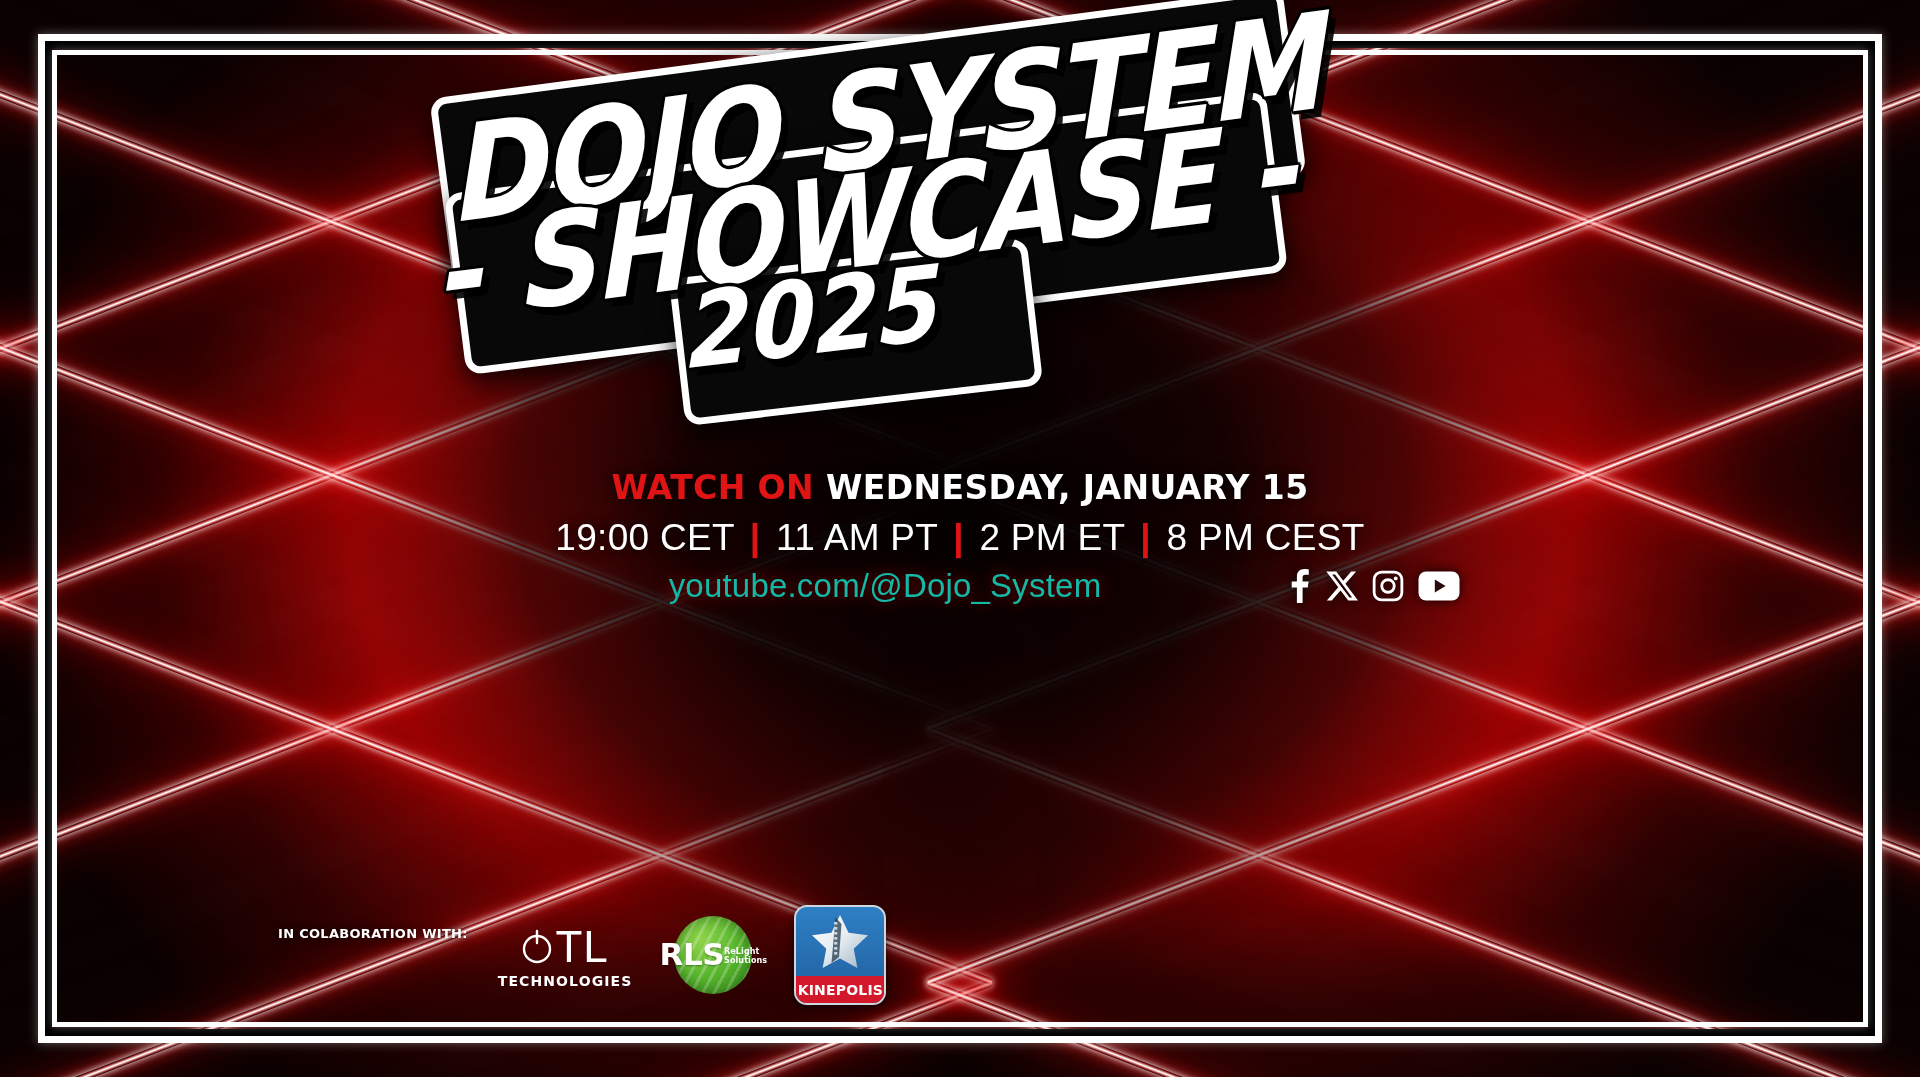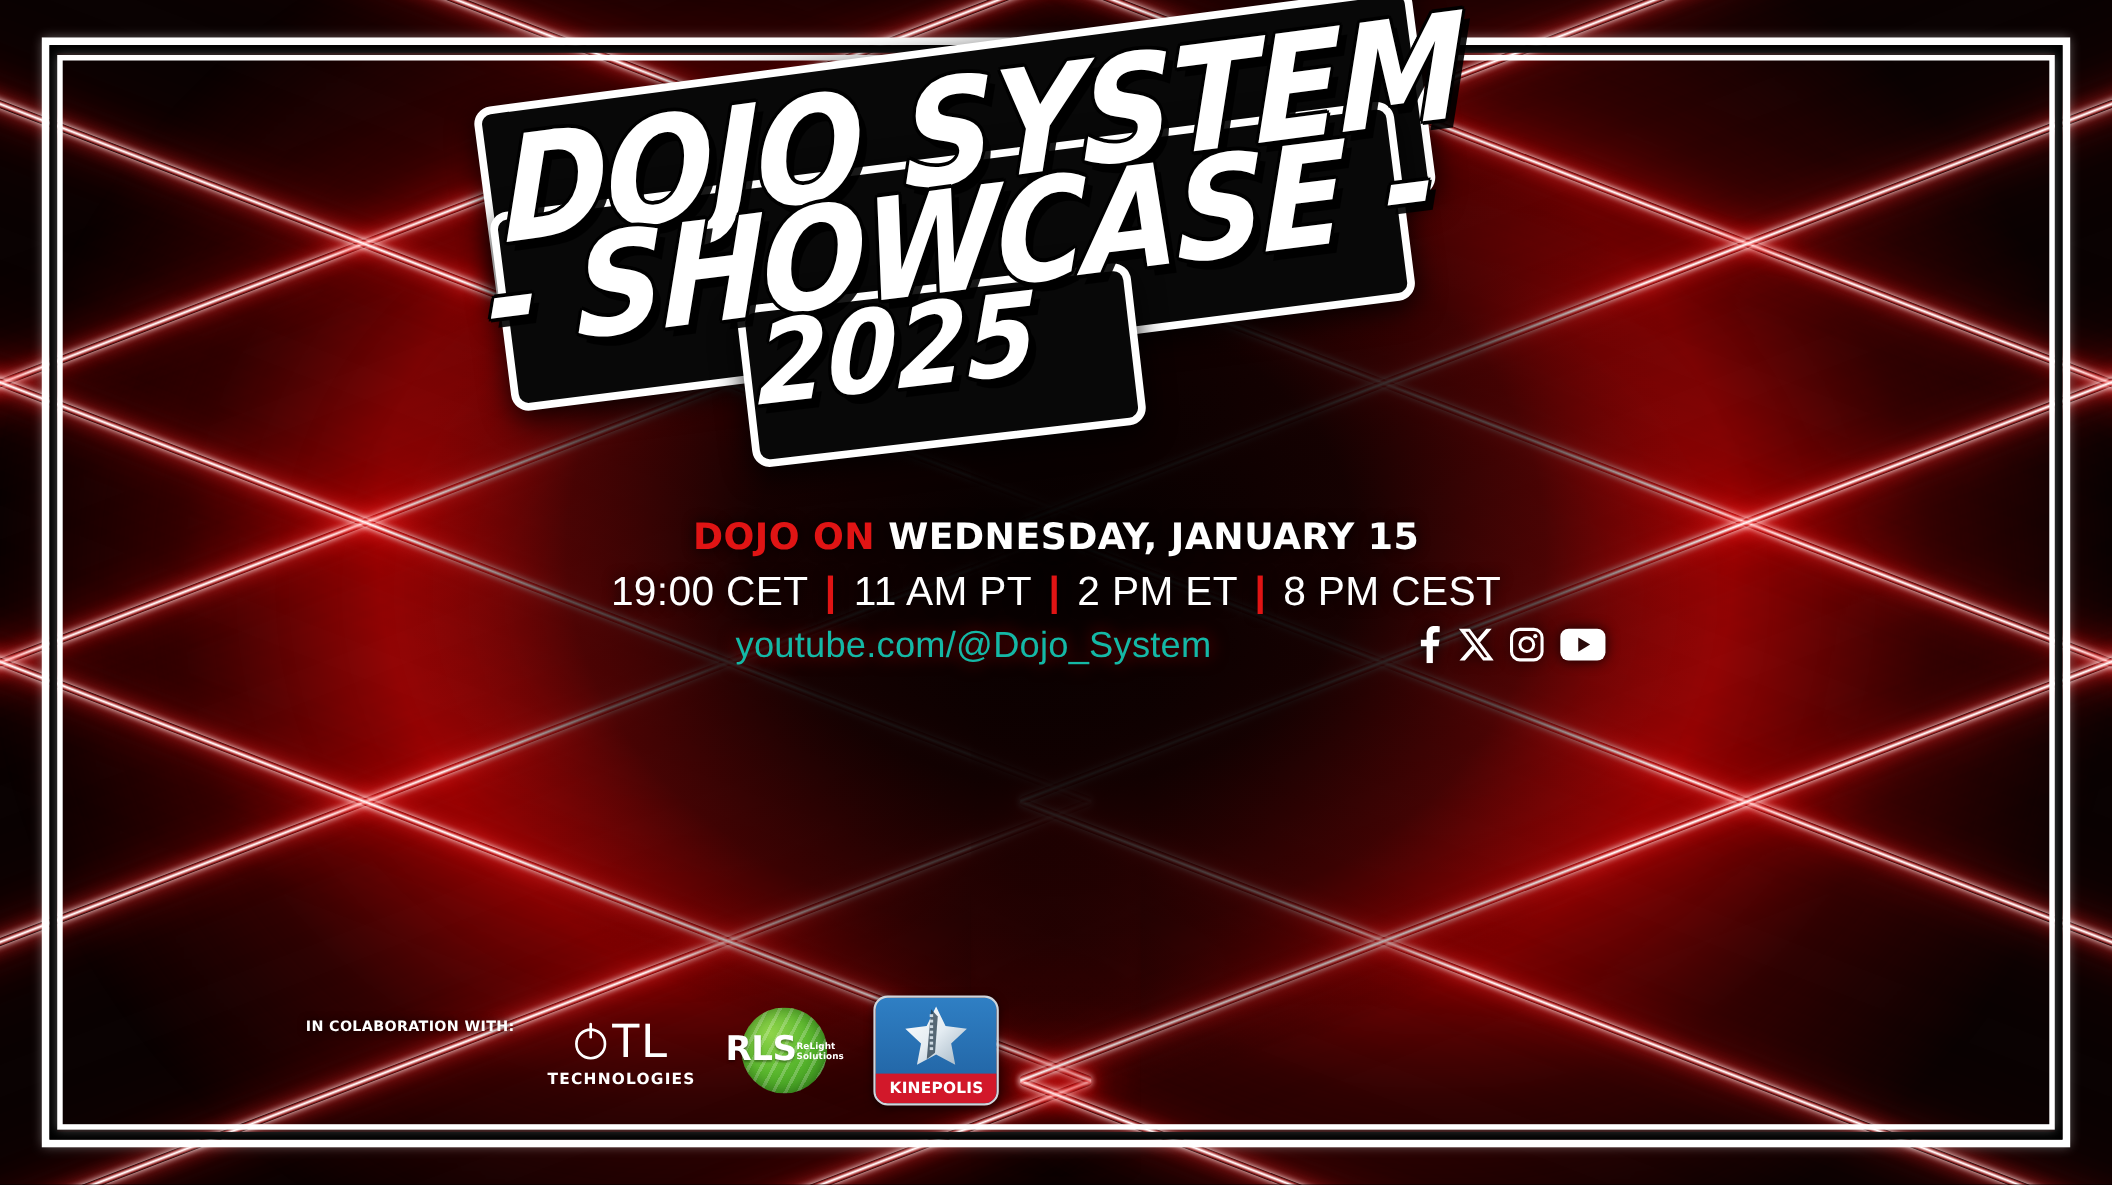--- a/index.html
+++ b/index.html
@@ -257,21 +257,21 @@
     font-family:"DejaVu Sans", sans-serif;
     text-shadow:0 1px 2px rgba(0,0,0,.35);
   }
   .rls-sub{
     color:#fff; font-size:8px; font-weight:700; letter-spacing:.1px;
     font-family:"DejaVu Sans", sans-serif;
     margin-top:1px;
   }
   
   .kine{
-    width:114px; height:100px; border-radius:13px;
+    width:92px; height:100px; border-radius:13px;
     background:linear-gradient(#2f7fc4,#1f5f9e);
     border:2px solid #cfd6dc;
     display:flex; flex-direction:column;
     overflow:hidden;
     box-shadow:0 2px 8px rgba(0,0,0,.6);
   }
   .kine-star{
     flex:1; display:flex; align-items:center; justify-content:center;
   }
   .kine-bar{
@@ -346,21 +346,21 @@
     <div class="logo">
       <div class="plate plate-a"></div>
       <div class="plate plate-b"></div>
       <div class="plate plate-c"></div>
       <div class="lrow lrow-1">DOJO SYSTEM</div>
       <div class="lrow lrow-2">- SHOWCASE -</div>
       <div class="lrow lrow-3">2025</div>
     </div>
 
     <div class="watch">
-      <span class="hl">DOJO ON</span>
+      <span class="hl">WATCH ON</span>
       <span>WEDNESDAY, JANUARY 15</span>
     </div>
 
     <div class="times">
       <span>19:00 CET</span>
       <span class="sep">|</span>
       <span>11 AM PT</span>
       <span class="sep">|</span>
       <span>2 PM ET</span>
       <span class="sep">|</span>

